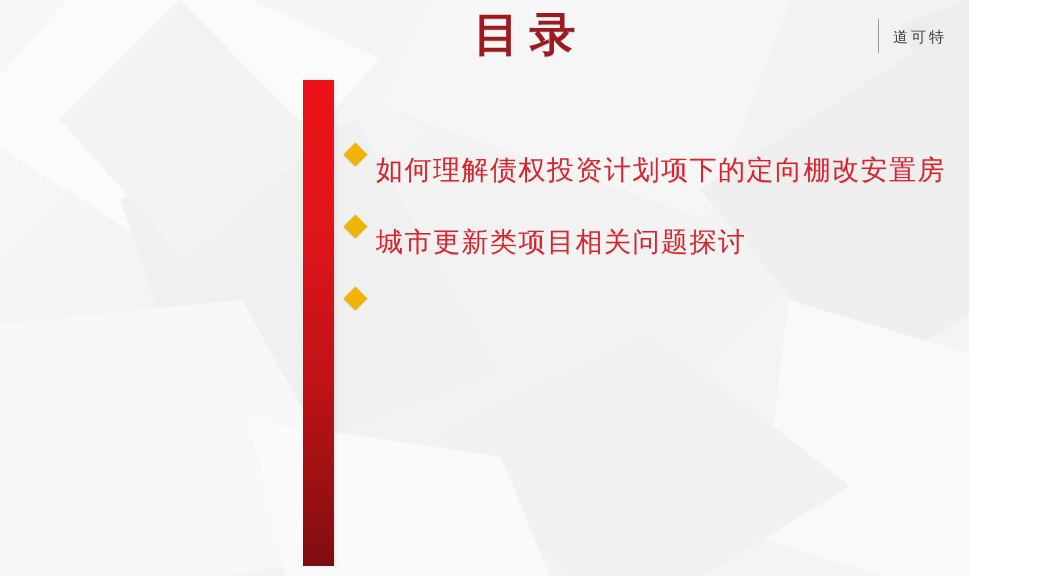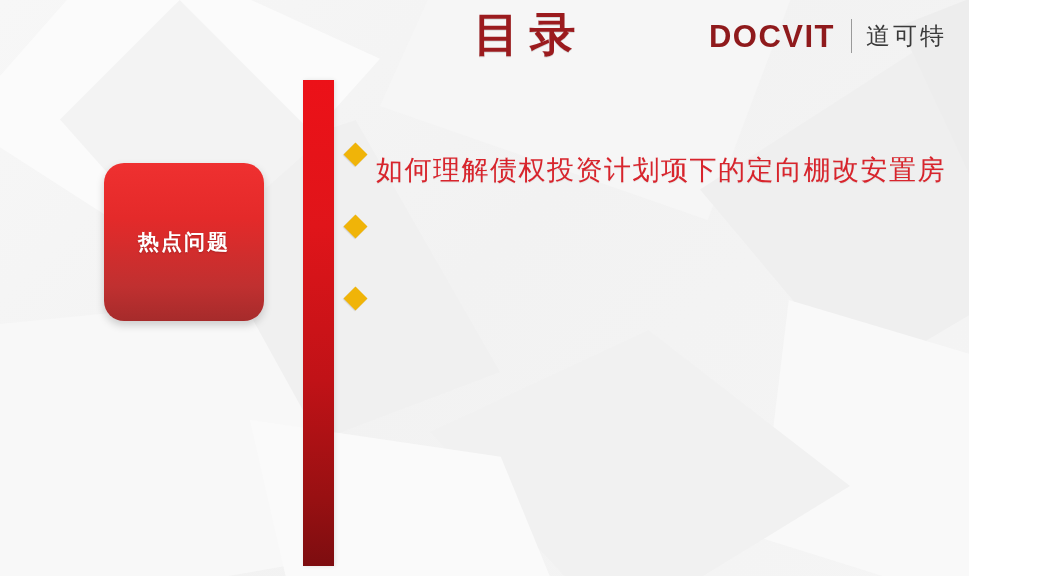--- a/index.html
+++ b/index.html
@@ -114,22 +114,22 @@
     color: #8f1a1c;
     line-height: 1;
   }
   .logo-divider {
     width: 1px;
     height: 34px;
     background: #9a9a9a;
     margin: 0 14px 0 16px;
   }
   .logo-cn {
-    font-family: Liberation Serif, serif;
-    font-size: 24px;
+    font-family: Liberation Sans, sans-serif;
+    font-size: 15px;
     letter-spacing: 3px;
     color: #3a3a3a;
     line-height: 1;
   }
 
   
   .topic-card {
     position: absolute;
     left: 104px;
     top: 163px;
@@ -207,41 +207,38 @@
     <div class="facet f6"></div>
     <div class="facet f7"></div>
     <div class="facet f8"></div>
     <div class="facet f9"></div>
     <div class="facet f10"></div>
   </div>
 
   <div class="slide-title">目录</div>
 
   <div class="logo">
-    <span class="logo-mark">DOCVIT</span>
     <span class="logo-divider"></span>
     <span class="logo-cn">道可特</span>
   </div>
 
-  <div class="topic-card">
-    <span class="topic-card-label">热点问题</span>
-  </div>
 
   <div class="accent-bar"></div>
 
   <div class="agenda">
 
     <div class="agenda-item">
       <span class="bullet-diamond"></span>
       <span class="agenda-text">如何理解债权投资计划项下的定向棚改安置房</span>
     </div>
 
 
     <div class="agenda-item">
       <span class="bullet-diamond"></span>
+      <span class="agenda-text">城市更新类项目相关问题探讨</span>
     </div>
 
 
     <div class="agenda-item">
       <span class="bullet-diamond"></span>
     </div>
 
   </div>
 
 </div>

